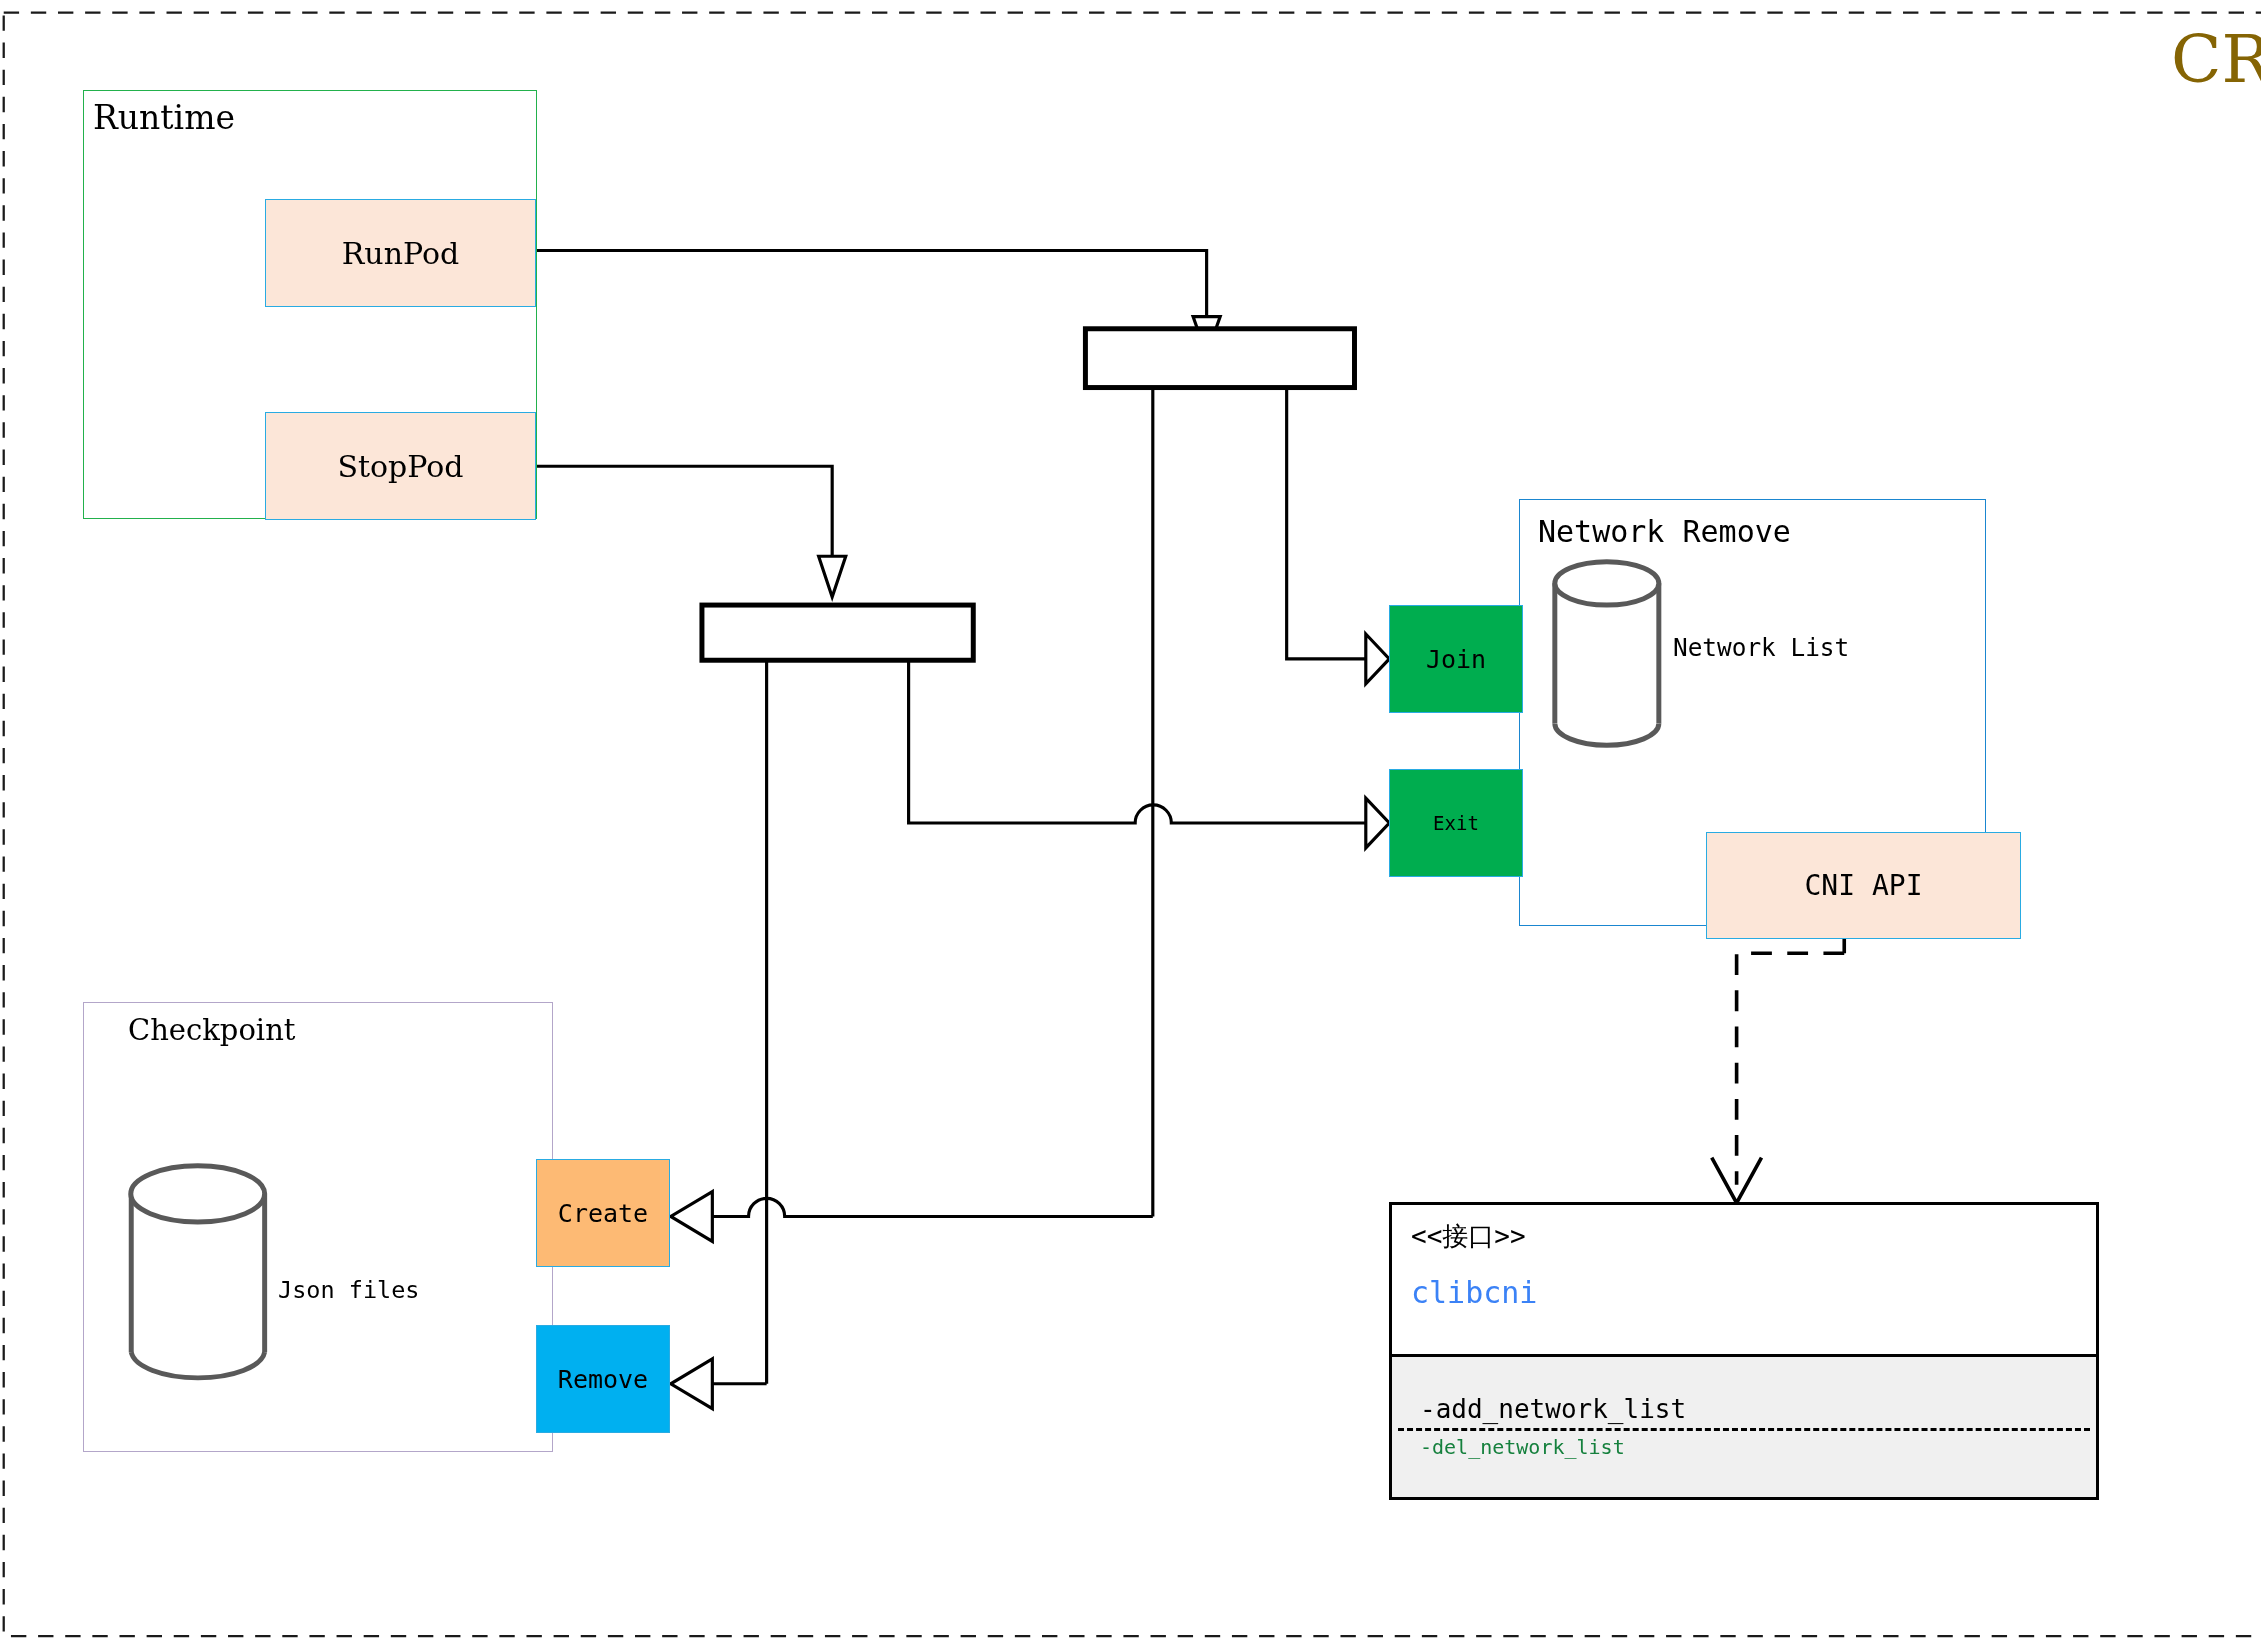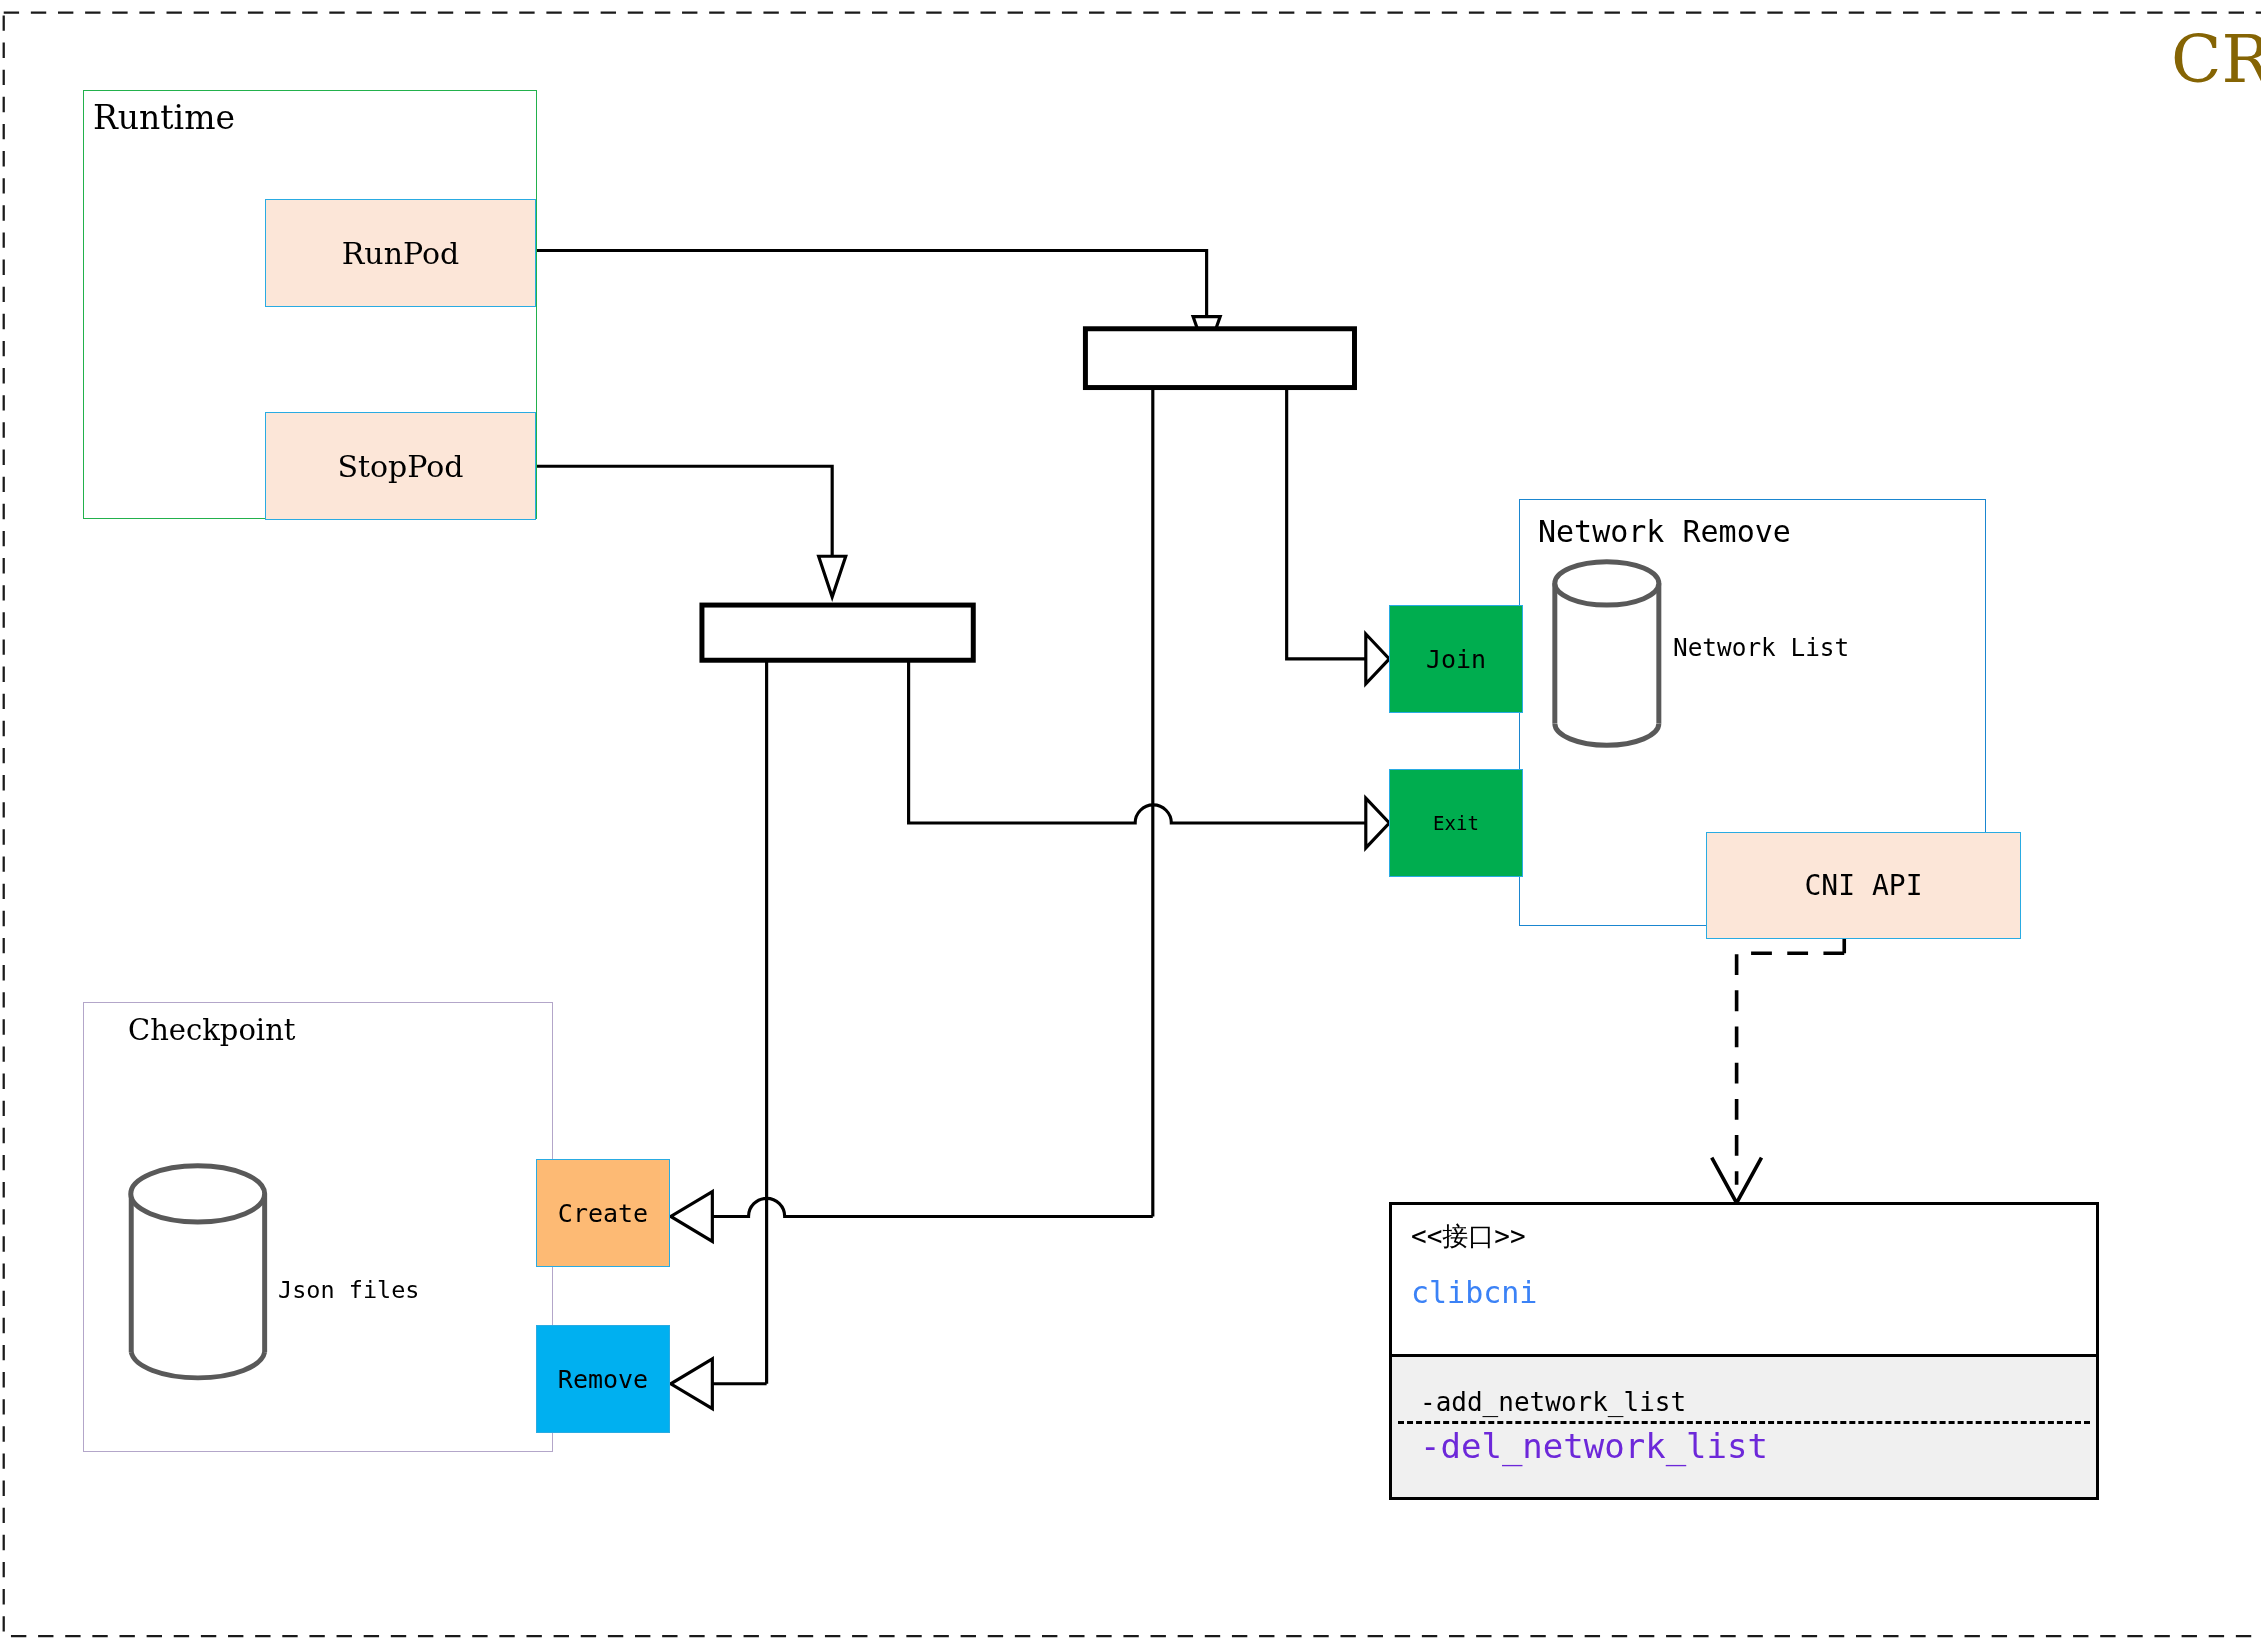--- a/index.html
+++ b/index.html
@@ -157,18 +157,18 @@
 
     <div style="flex:0 0 auto;padding:15.4px 0 0 19px;background:#fff;height:149px;box-sizing:border-box;">
       <div class="mono" style="font-size:26px;line-height:1.25;color:#000;">&lt;&lt;接口&gt;&gt;</div>
       <div class="mono" style="font-size:30px;line-height:1.25;margin-top:21px;color:#3b82f6;">clibcni</div>
     </div>
 
     <div style="flex:1 1 auto;background:#f0f0f0;border-top:3.6px solid #000;
                 box-sizing:border-box;display:flex;flex-direction:column;justify-content:center;">
       <div class="mono" style="font-size:26px;line-height:1.05;padding:1.8px 0 4.5px 28px;color:#000;">-add_network_list</div>
       <div style="height:0;border-top:3.2px dashed #000;margin:0 6.3px;"></div>
-      <div class="mono" style="font-size:34px;line-height:1.05;padding:5.4px 0 1.8px 28px;color:#6d28d9;">-del_network_list</div>
+      <div class="mono" style="font-size:20px;line-height:1.05;padding:5.4px 0 1.8px 28px;color:#15803d;">-del_network_list</div>
     </div>
   </div>
 
 </div>
 
 
 </body></html>

